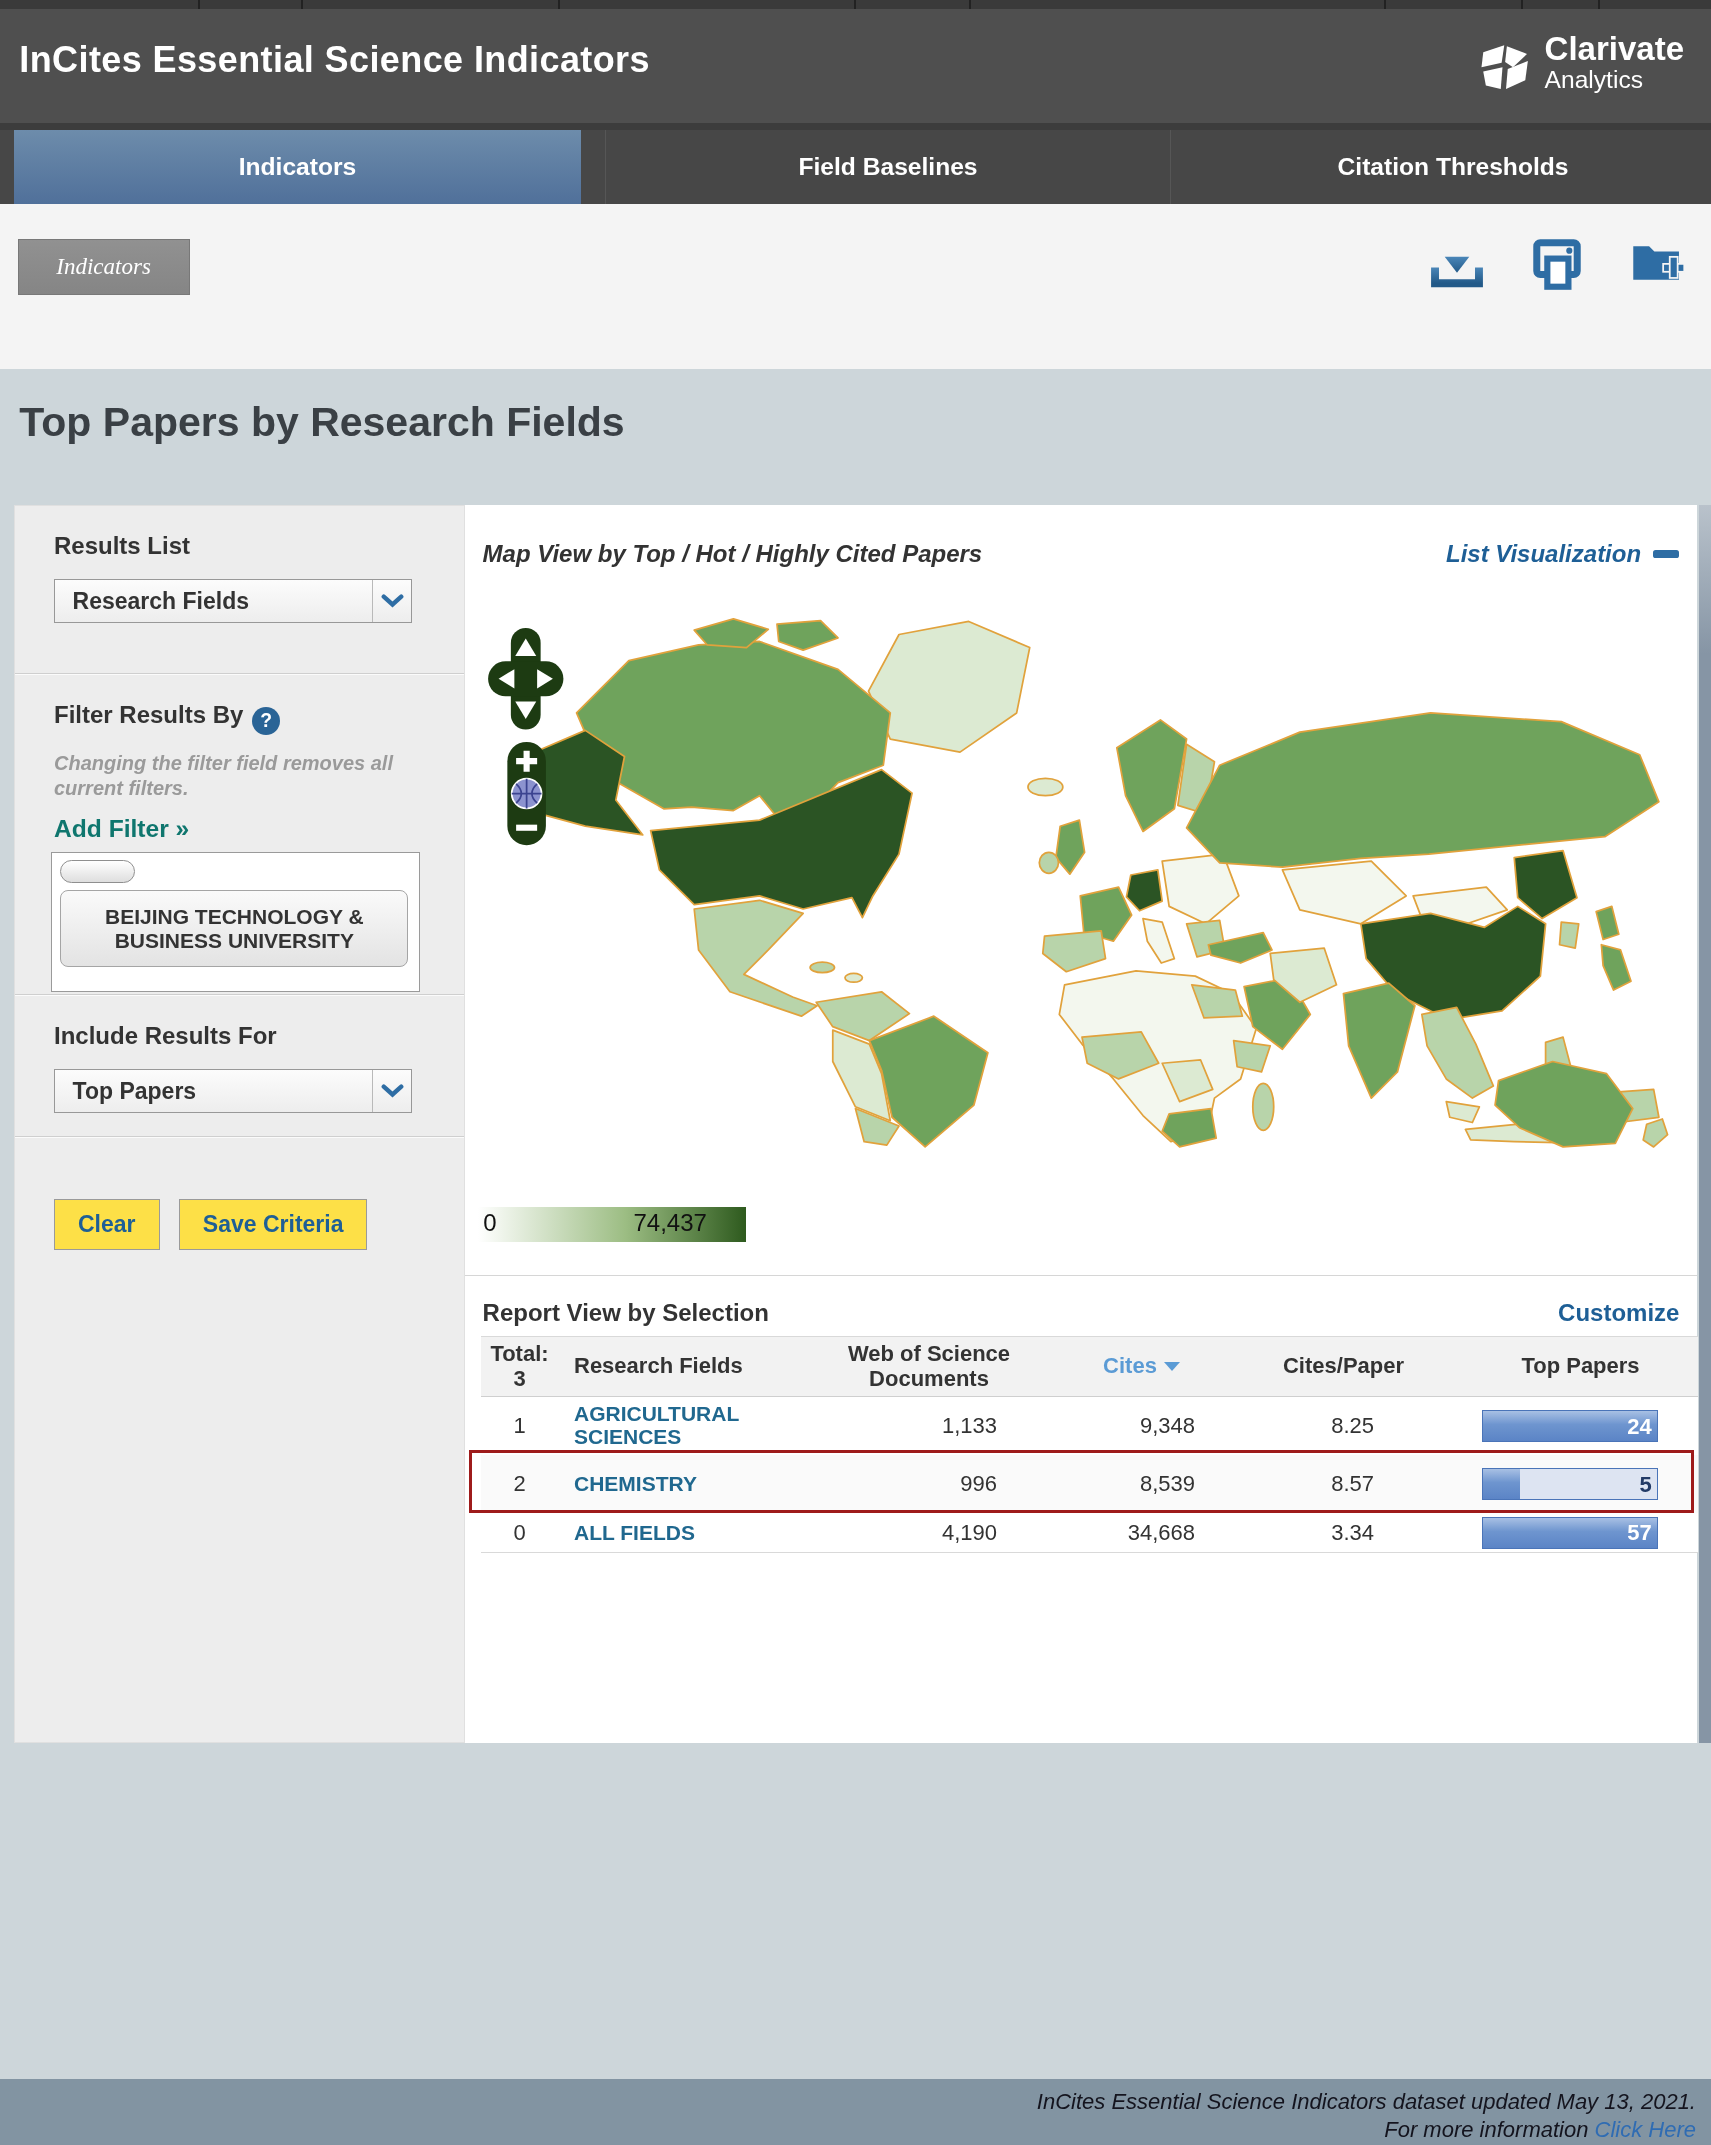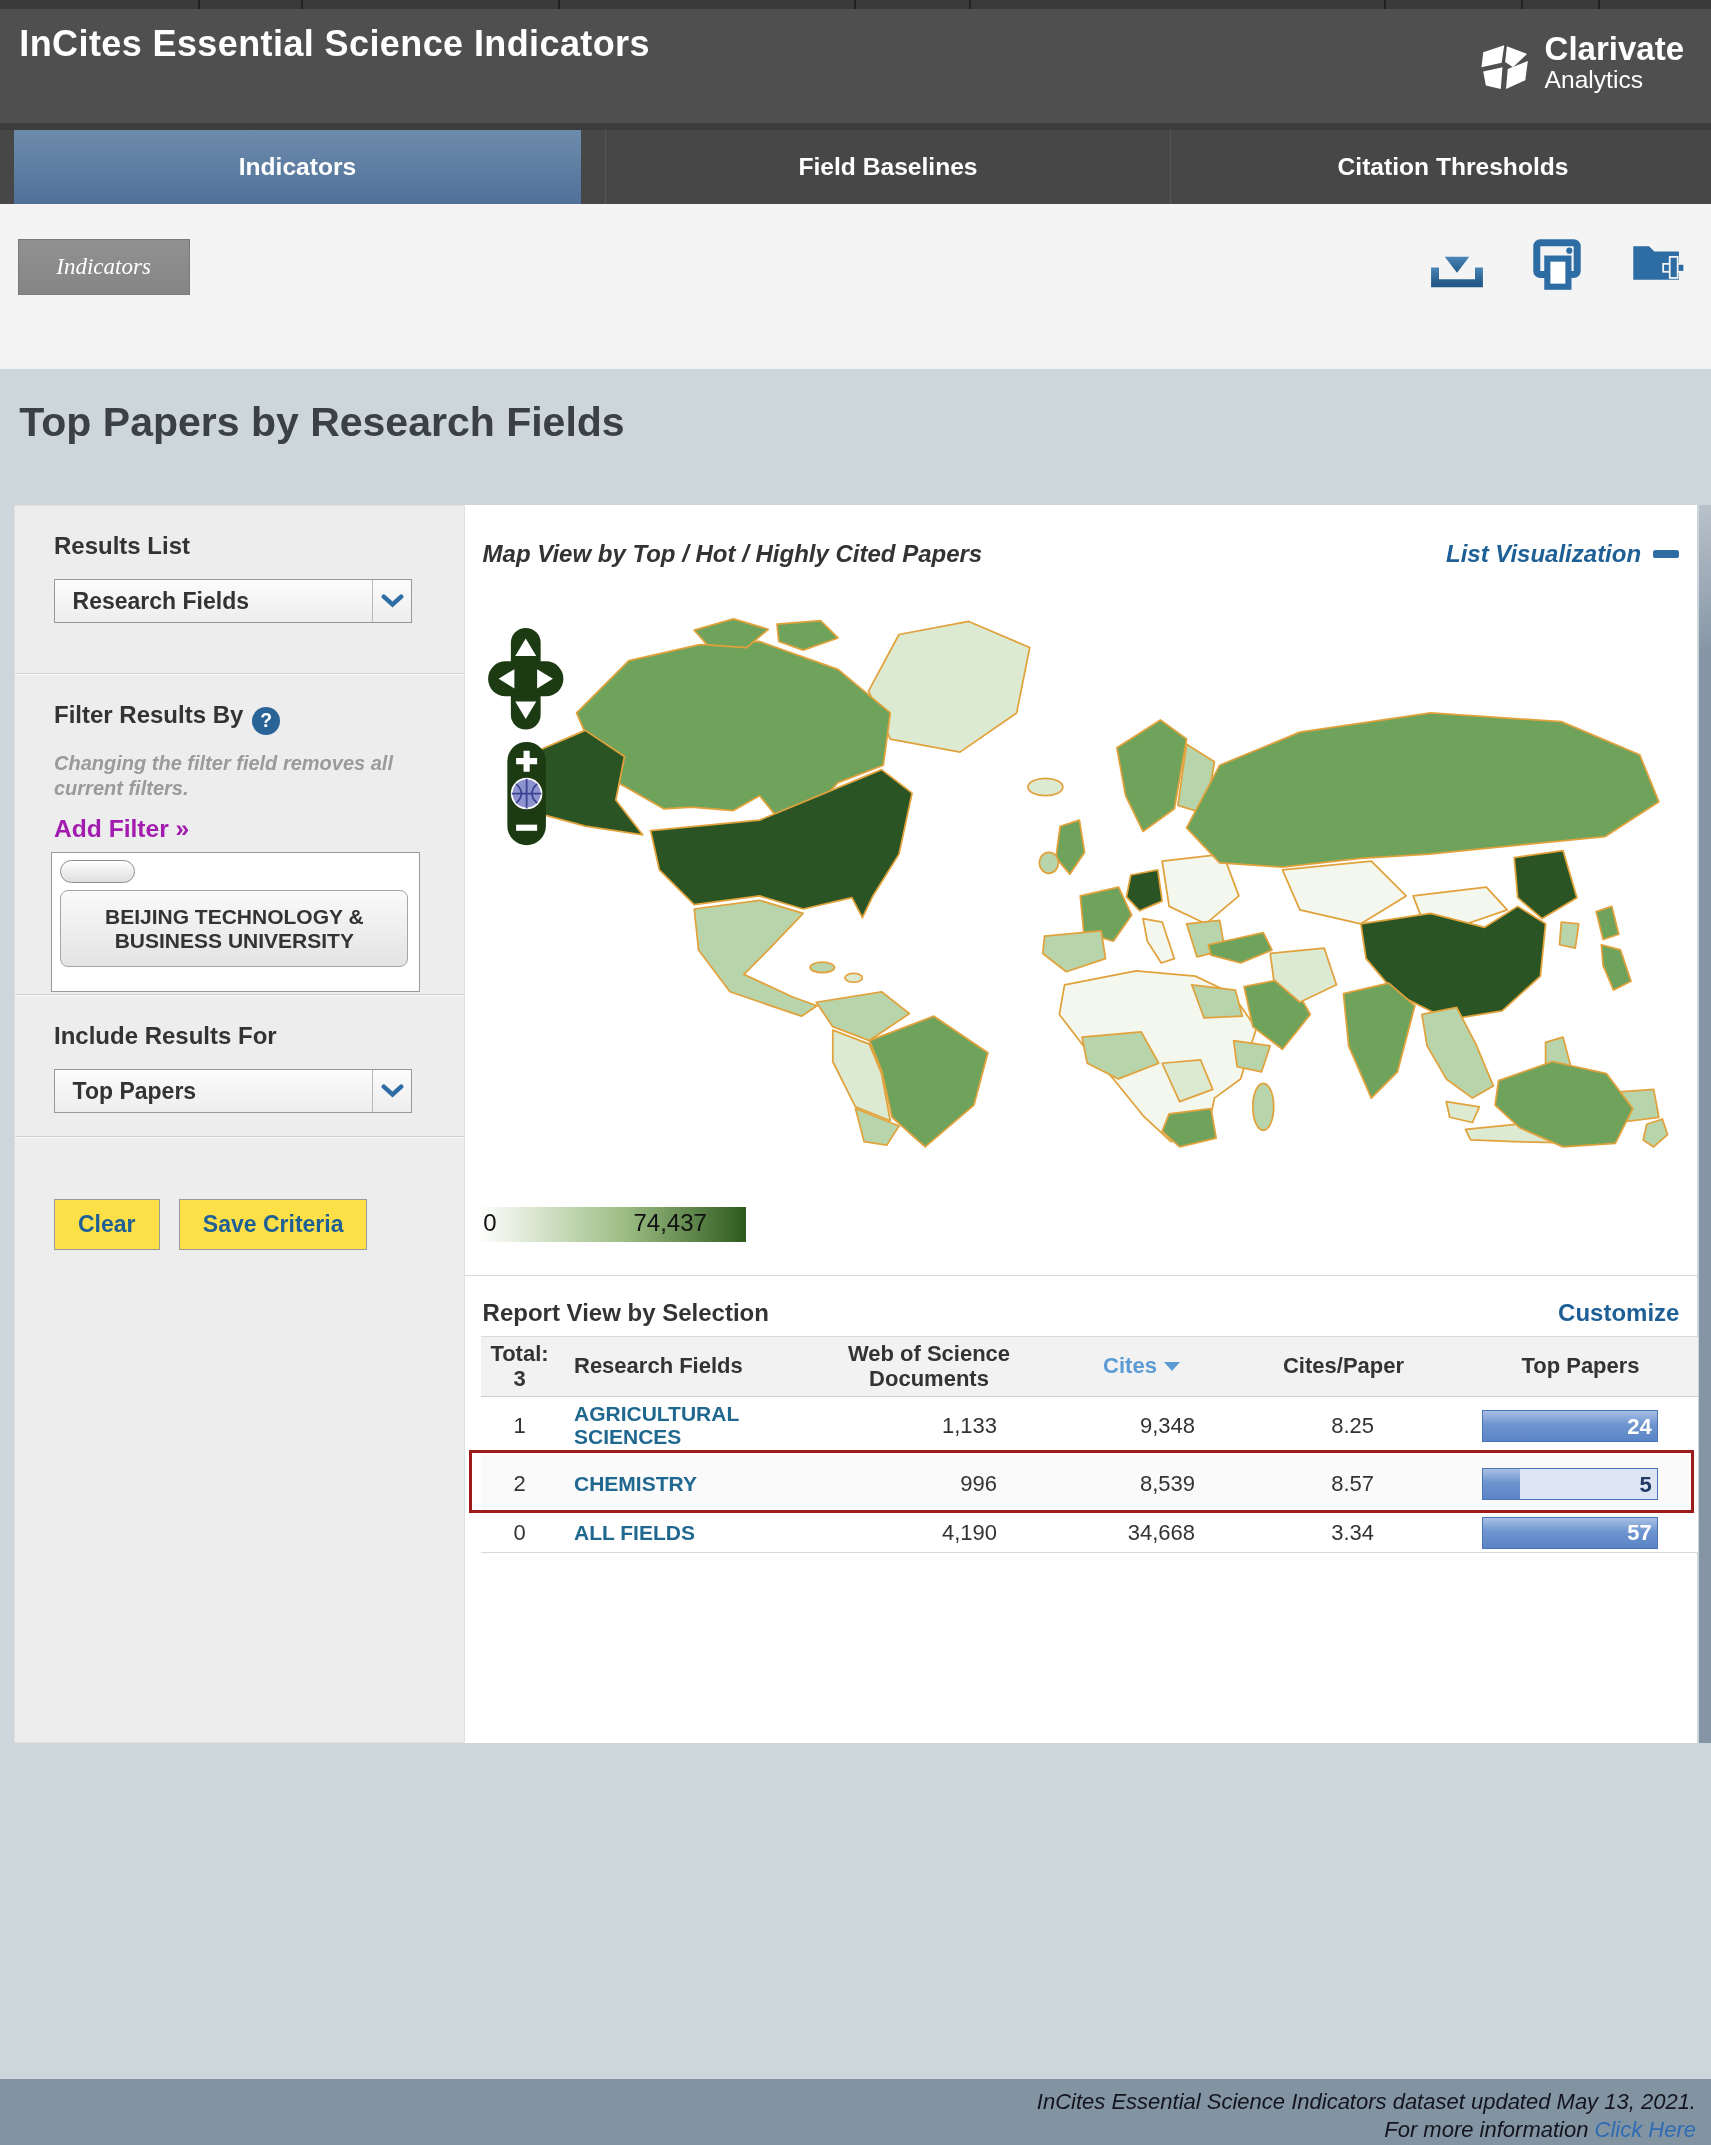--- a/index.html
+++ b/index.html
@@ -6,21 +6,21 @@
   *{box-sizing:border-box;}
   body{font-family:"Liberation Sans","DejaVu Sans",sans-serif;}
   #stage{position:relative;width:1712px;height:2145px;background:#cdd6da;overflow:hidden;}
 
   
   .top-strip{position:absolute;left:0;top:0;width:1712px;height:8.8px;background:#3a3a3a;}
   .top-strip i{position:absolute;top:0;width:1.8px;height:8.8px;background:#222;}
 
   
   .app-header{position:absolute;left:0;top:8.8px;width:1712px;height:114px;background:#4f4f4f;}
-  .app-title{position:absolute;left:19.3px;top:14px;color:#fff;font-size:36px;font-weight:bold;letter-spacing:0.4px;}
+  .app-title{position:absolute;left:19.3px;top:30px;color:#fff;font-size:36px;font-weight:bold;letter-spacing:0.4px;}
   .brand{position:absolute;right:28px;top:19.3px;display:flex;align-items:center;}
   .brand svg{margin-top:12.3px;margin-right:10.5px;}
   .brand-text{color:#fff;line-height:1;}
   .brand-name{font-size:33px;font-weight:bold;}
   .brand-sub{font-size:24.6px;margin-top:3.5px;}
 
   
   .tab-bar{position:absolute;left:0;top:123px;width:1712px;height:81px;background:#474747;}
   .tab-bar::before{content:"";position:absolute;left:0;top:0;width:100%;height:7px;background:#3c3c3c;}
   .tab{position:absolute;top:7px;height:74px;display:flex;align-items:center;justify-content:center;
@@ -46,21 +46,21 @@
   .side-sec{position:relative;padding:26px 39px 23px 39px;}
   .side-sep{height:0;border-top:0.9px solid #cfcfcf;border-bottom:0.9px solid #fbfbfb;margin:0;}
   .side-h{font-size:24px;font-weight:bold;color:#333;}
   .dropdown{margin-top:19.3px;width:358px;height:44px;border:0.9px solid #989898;
       background:linear-gradient(#fcfcfc,#ededed);display:flex;align-items:center;cursor:pointer;}
   .dd-label{flex:1;padding-left:17.6px;font-size:23px;font-weight:bold;color:#333;}
   .dd-caret{width:39px;height:100%;border-left:0.9px solid #b9b9b9;display:flex;align-items:center;justify-content:center;}
   .help-badge{display:inline-flex;width:28px;height:28px;border-radius:50%;background:#2a6496;color:#fff;
       font-size:19.3px;font-weight:bold;align-items:center;justify-content:center;vertical-align:-4.4px;margin-left:8.8px;cursor:pointer;}
   .filter-note{margin-top:16px;font-size:20px;font-weight:bold;font-style:italic;color:#9a9a9a;line-height:1.25;width:351px;}
-  .add-filter{margin-top:14px;font-size:24.6px;font-weight:bold;color:#a21caf;cursor:pointer;}
+  .add-filter{margin-top:14px;font-size:24.6px;font-weight:bold;color:#0f766e;cursor:pointer;}
   .filter-box{margin-top:8.8px;margin-left:-3.5px;width:369px;height:140px;background:#fff;border:0.9px solid #9a9a9a;padding:7px 8.8px;}
   .filter-pill{width:75px;height:23px;border:0.9px solid #8f8f8f;border-radius:11.4px;background:linear-gradient(#fff,#dedede);}
   .filter-item{margin-top:7px;width:348px;height:77px;border:0.9px solid #a5a5a5;border-radius:8px;
       background:linear-gradient(#fafafa,#e3e3e3);display:flex;align-items:center;justify-content:center;
       font-size:21px;font-weight:bold;color:#333;text-align:center;line-height:1.15;cursor:pointer;}
   .side-buttons{display:flex;gap:19.3px;padding-top:35px;}
   .side-btn{height:51px;padding:0 23px;background:#fde047;border:0.9px solid #9a9a9a;
       font-size:23px;font-weight:bold;color:#1e5f96;display:flex;align-items:center;justify-content:center;cursor:pointer;}
 
   

